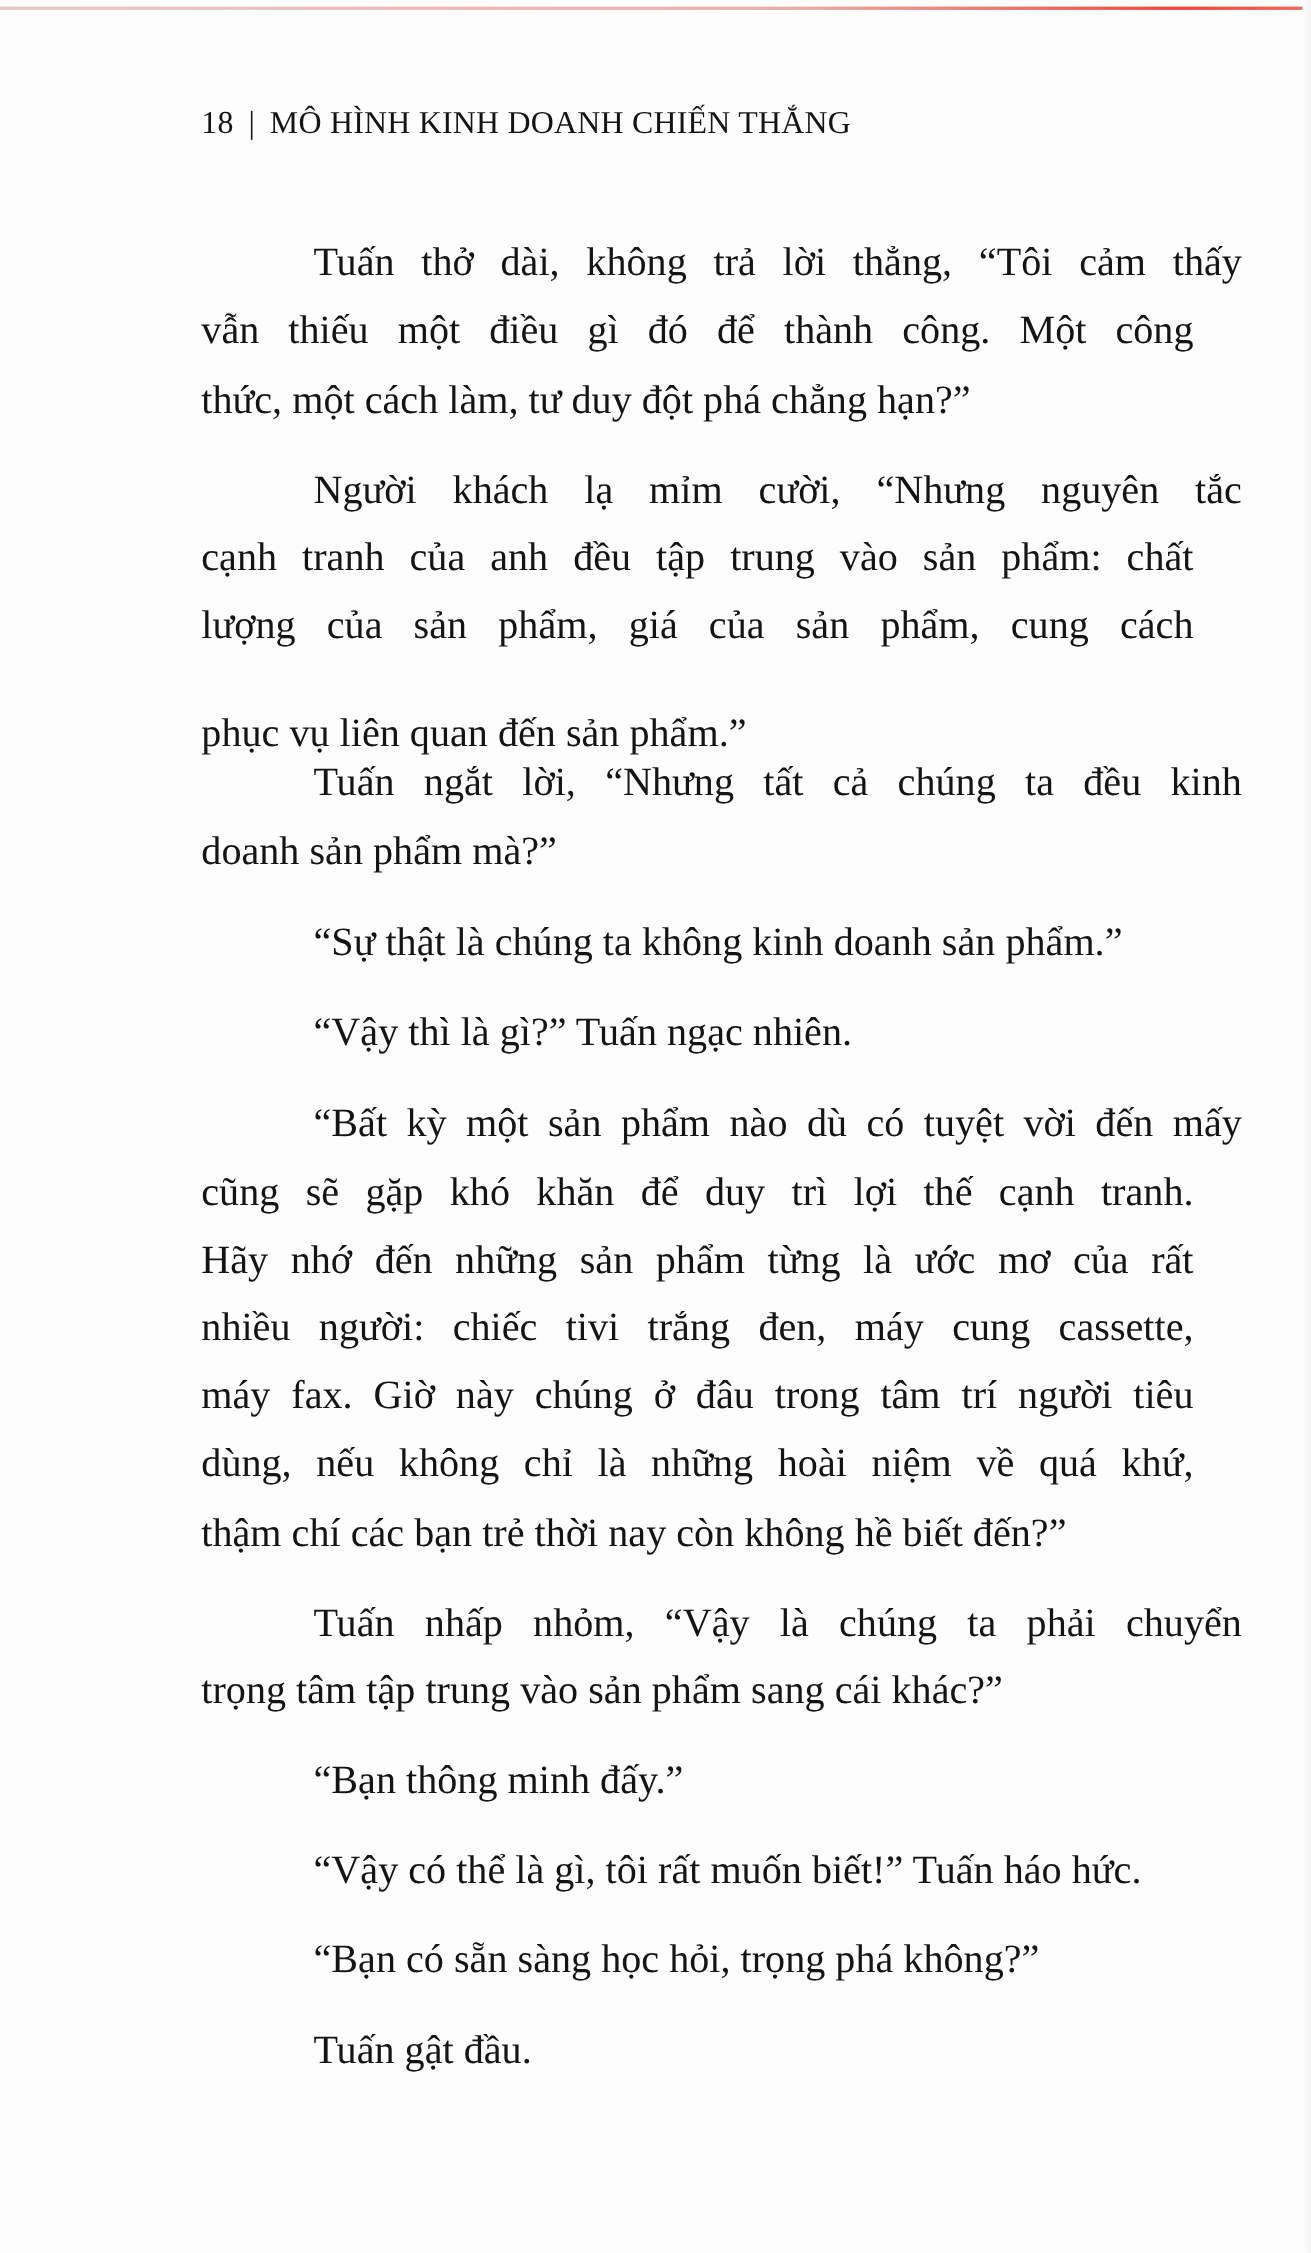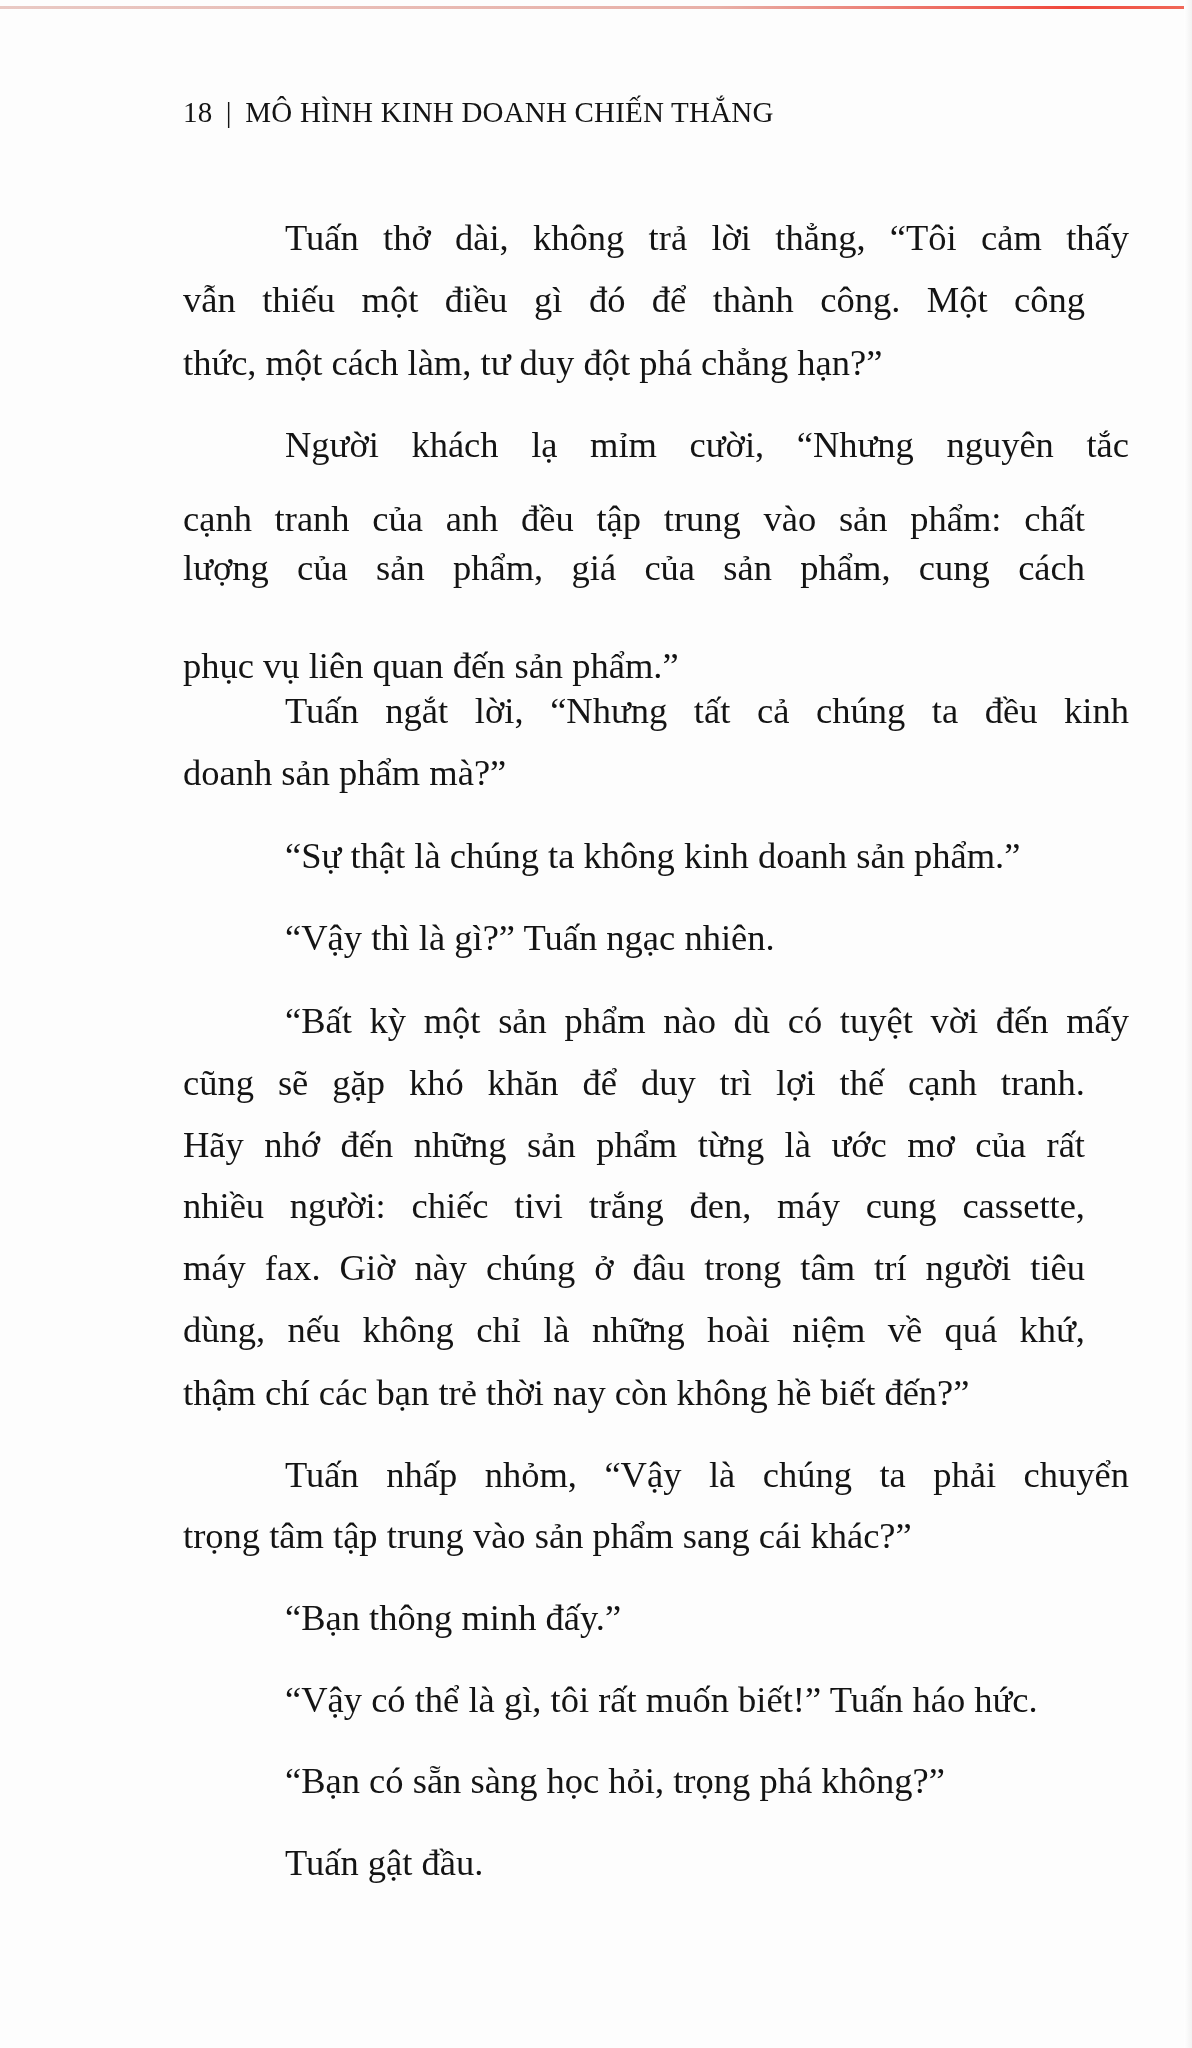--- a/index.html
+++ b/index.html
@@ -24,21 +24,21 @@
   <span>18</span>
   <span style="margin:0 6px;">|</span>
   <span>MÔ HÌNH KINH DOANH CHIẾN THẮNG</span>
 </div>
 
 <div class="line ind" style="top:216px">Tuấn thở dài, không trả lời thẳng, “Tôi cảm thấy</div>
 <div class="line" style="top:278px">vẫn thiếu một điều gì đó để thành công. Một công</div>
 <div class="line last" style="top:341px">thức, một cách làm, tư duy đột phá chẳng hạn?”</div>
 
 <div class="line ind" style="top:423px">Người khách lạ mỉm cười, “Nhưng nguyên tắc</div>
-<div class="line" style="top:497px">cạnh tranh của anh đều tập trung vào sản phẩm: chất</div>
+<div class="line" style="top:484px">cạnh tranh của anh đều tập trung vào sản phẩm: chất</div>
 <div class="line" style="top:546px">lượng của sản phẩm, giá của sản phẩm, cung cách</div>
 <div class="line last" style="top:644px">phục vụ liên quan đến sản phẩm.”</div>
 
 <div class="line ind" style="top:689px">Tuấn ngắt lời, “Nhưng tất cả chúng ta đều kinh</div>
 <div class="line last" style="top:751px">doanh sản phẩm mà?”</div>
 
 <div class="line ind last" style="top:834px">“Sự thật là chúng ta không kinh doanh sản phẩm.”</div>
 
 <div class="line ind last" style="top:916px">“Vậy thì là gì?” Tuấn ngạc nhiên.</div>
 

